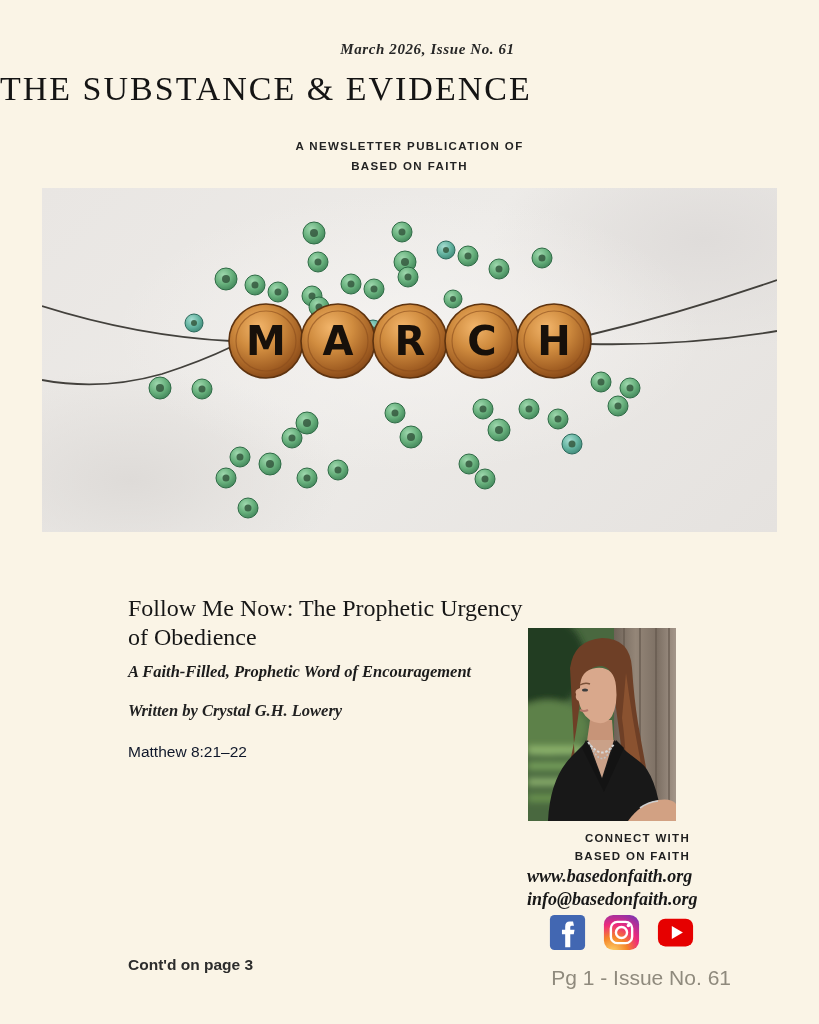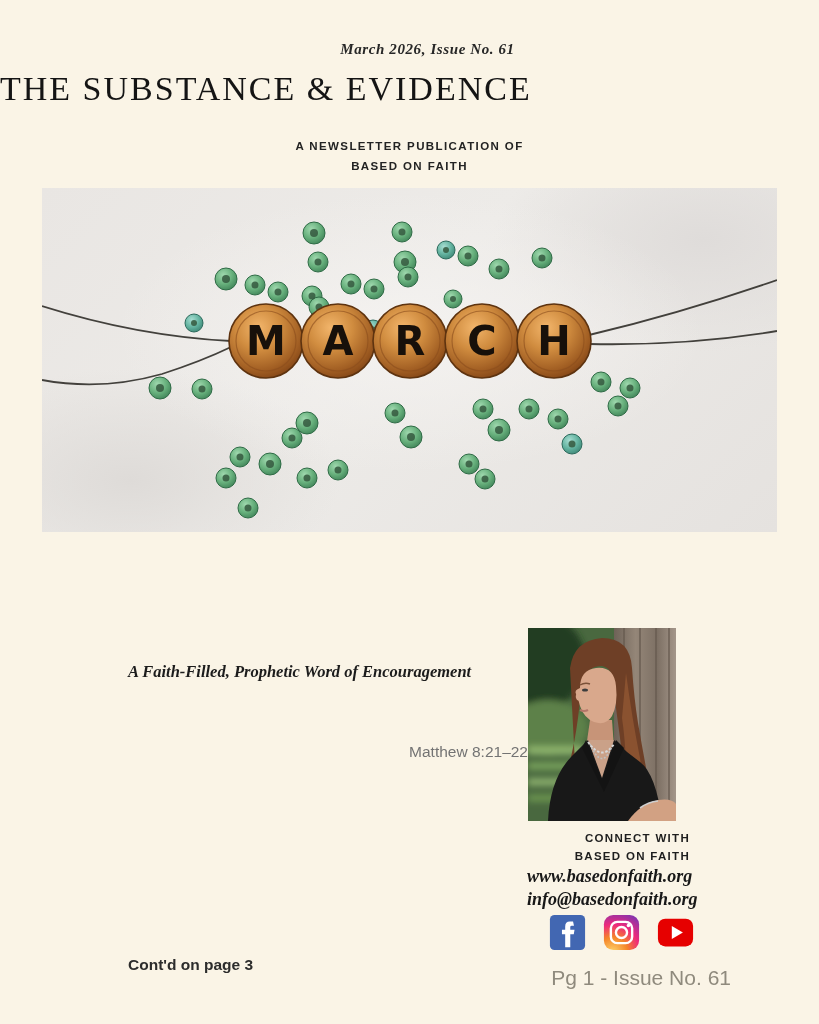--- a/index.html
+++ b/index.html
@@ -41,21 +41,21 @@
   .article-subtitle {
     position:absolute; left:128px; top:662px; width:400px;
     font-style:italic; font-weight:700; font-size:16.5px; color:#1c1c1c;
   }
   .byline {
     position:absolute; left:128px; top:701px; width:400px;
     font-style:italic; font-weight:600; font-size:16.5px; color:#222;
   }
   .scripture {
     position:absolute; left:128px; top:743px; width:400px;
-    font-family:"Liberation Sans", sans-serif; font-size:15.5px; color:#737373;text-align:right;
+    font-family:"Liberation Sans", sans-serif; font-size:15.5px; color:#0f172a;
   }
   .body-text {
     position:absolute; left:128px; top:794px; width:394px;
     font-family:"Liberation Sans", sans-serif; font-size:15.5px;
     line-height:1.82; text-align:justify; color:#3c3c3c;
   }
   .contd {
     position:absolute; left:128px; top:956px;
     font-family:"Liberation Sans", sans-serif; font-weight:700;
     font-size:15.5px; color:#2c2c2c;
@@ -245,21 +245,23 @@
         </g>
         <g>
           <circle cx="512" cy="153" r="37" fill="url(#copper)" stroke="#5e330f" stroke-width="1.6"></circle>
           <circle cx="512" cy="153" r="30" fill="none" stroke="#8a4d1c" stroke-width="1.2" opacity="0.6"></circle>
           <text x="512" y="167" fill="#17100a">H</text>
         </g>
       </g>
     </svg>
   </div>
 
+  <div class="headline">Follow Me Now:  The Prophetic Urgency of Obedience</div>
   <div class="article-subtitle">A Faith-Filled, Prophetic Word of Encouragement</div>
+  <div class="byline">Written by Crystal G.H. Lowery</div>
   <div class="scripture">Matthew 8:21–22</div>
   <div class="contd">Cont'd on page 3</div>
 
   <div class="portrait">
     <svg viewBox="0 0 148 193">
       <defs>
         <filter id="blur3">
             <feGaussianBlur stdDeviation="3"></feGaussianBlur>
           </filter>
         <linearGradient id="trunk" x1="0" y1="0" x2="1" y2="0">

